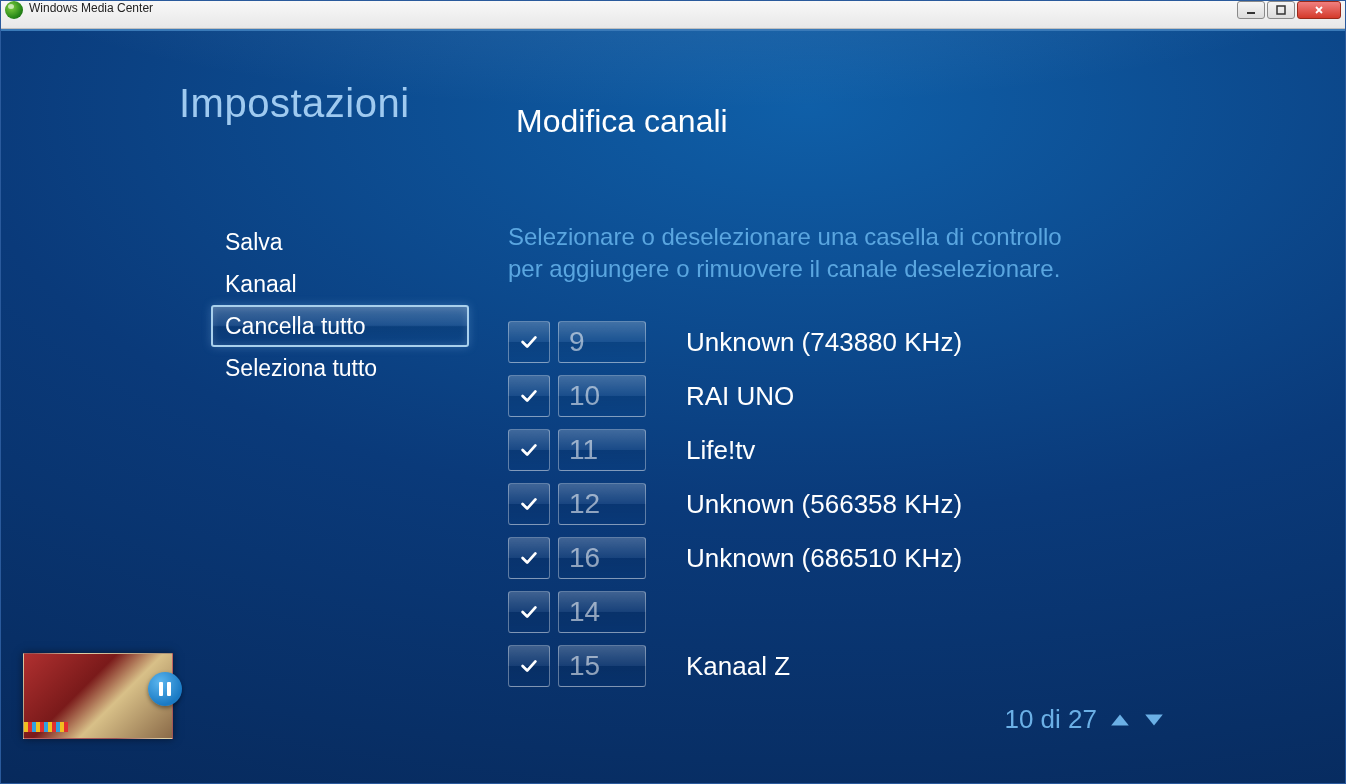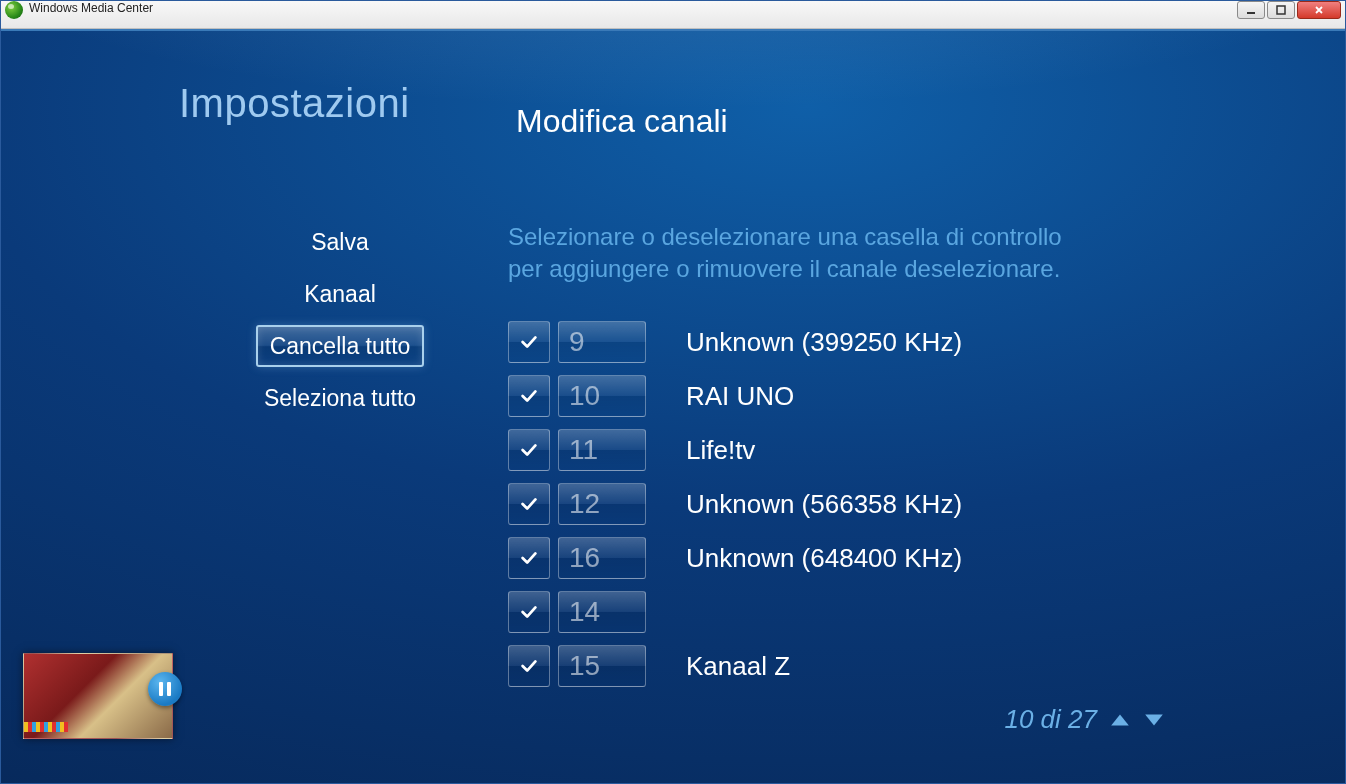--- a/index.html
+++ b/index.html
@@ -65,21 +65,21 @@
     font-size: 40px; font-weight: 300; color: #9fcaf0;
     letter-spacing: 0.5px;
   }
   .heading-page {
     position: absolute; left: 507px; top: 72px;
     font-size: 32px; font-weight: 400; color: #ffffff; margin-left: 8px;
   }
   
   .menu {
     position: absolute; left: 210px; top: 190px; width: 258px;
-    display: flex; flex-direction: column; gap: 10px; align-items: center;
+    display: flex; flex-direction: column; 
   }
   .menu-item {
     height: 42px; display: flex; align-items: center;
     padding: 0 12px; color: #ffffff; font-size: 23px;
     border: 2px solid transparent; border-radius: 3px;
     background: transparent;
   }
   .menu-item.selected {
     border: 2px solid #a9d0ec;
     background: linear-gradient(to bottom, rgba(255,255,255,0.22) 0%, rgba(255,255,255,0.08) 48%, rgba(0,0,0,0.08) 52%, rgba(0,0,0,0.0) 100%);
@@ -110,21 +110,21 @@
     background: linear-gradient(to bottom, rgba(255,255,255,0.22), rgba(255,255,255,0.06) 50%, rgba(0,0,0,0.06) 51%, rgba(0,0,0,0));
     border-radius: 3px; display: flex; align-items: center; padding: 0 10px;
     font-size: 28px; color: rgba(255,255,255,0.55);
     margin-right: 40px;
   }
   .chan-name { font-size: 26px; color: #ffffff; }
   
   .pager {
     position: absolute; right: 180px; bottom: 48px;
     display: flex; align-items: center; gap: 12px;
-    color: #6bb0e6; font-size: 26px; font-weight: 500; font-style: italic;
+    color: #6bb0e6; font-size: 26px; font-weight: 500;
   }
   .pager svg { width: 22px; height: 16px; fill: #6bb0e6; }
   
   .pip {
     position: absolute; left: 22px; bottom: 44px;
     width: 150px; height: 86px;
     background: linear-gradient(135deg, #b03030 0%, #7a1a1a 40%, #d8c088 60%, #8a6a48 100%);
     border: 1px solid rgba(255,255,255,0.25);
     box-shadow: 0 0 8px rgba(0,0,0,0.5);
     position: absolute;
@@ -197,21 +197,21 @@
     <div class="channel-list" id="channel-list">
         <div class="channel-row">
           <div class="chk">
             <svg viewBox="0 0 24 24">
               <path d="M5 12 L10 17 L19 7"></path>
             </svg>
           </div>
           <div class="numbox">
             <span>9</span>
           </div>
-          <div class="chan-name">Unknown (399250 KHz)</div>
+          <div class="chan-name">Unknown (743880 KHz)</div>
         </div>
         <div class="channel-row">
           <div class="chk">
             <svg viewBox="0 0 24 24">
               <path d="M5 12 L10 17 L19 7"></path>
             </svg>
           </div>
           <div class="numbox">
             <span>10</span>
           </div>
@@ -241,21 +241,21 @@
         </div>
         <div class="channel-row">
           <div class="chk">
             <svg viewBox="0 0 24 24">
               <path d="M5 12 L10 17 L19 7"></path>
             </svg>
           </div>
           <div class="numbox">
             <span>16</span>
           </div>
-          <div class="chan-name">Unknown (648400 KHz)</div>
+          <div class="chan-name">Unknown (686510 KHz)</div>
         </div>
         <div class="channel-row">
           <div class="chk">
             <svg viewBox="0 0 24 24">
               <path d="M5 12 L10 17 L19 7"></path>
             </svg>
           </div>
           <div class="numbox">
             <span>14</span>
           </div>

